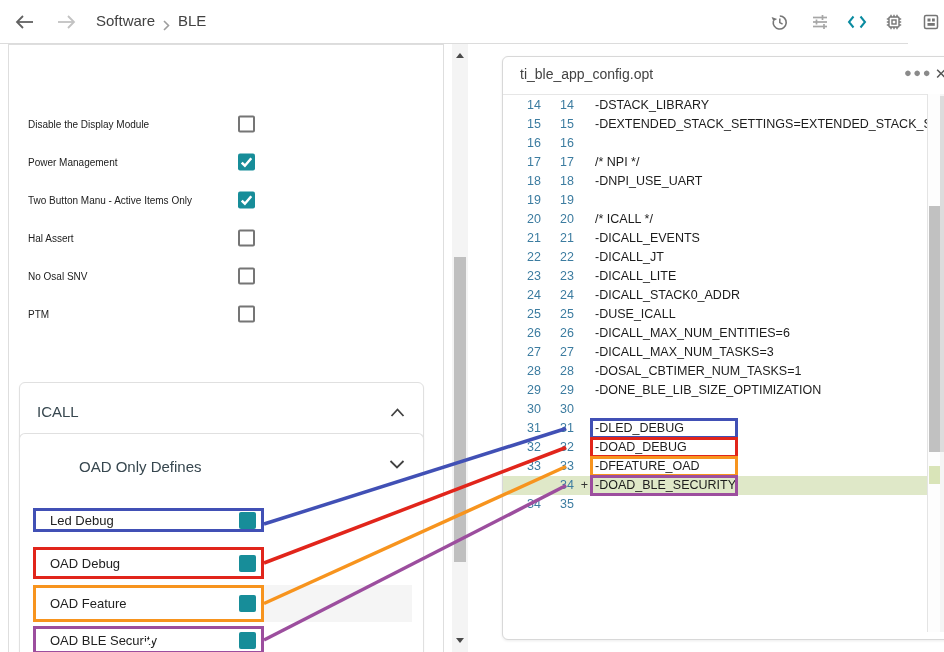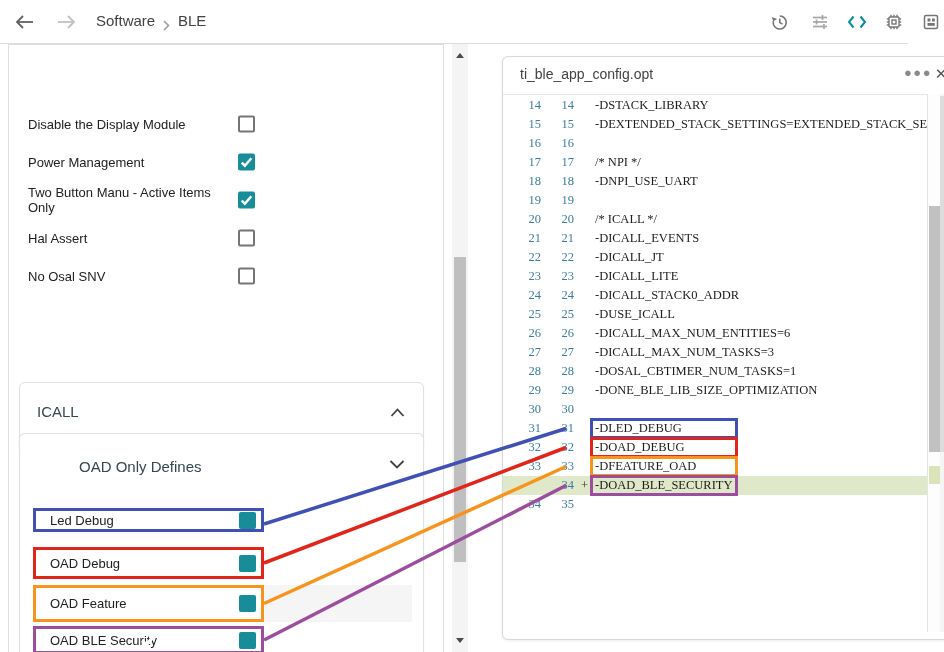--- a/index.html
+++ b/index.html
@@ -14,21 +14,21 @@
   .tb-icon{position:absolute;top:12px;width:20px;height:20px;display:flex;align-items:center;justify-content:center;cursor:pointer;}
   
   .left-panel{position:absolute;left:8px;top:44px;width:436px;height:608px;background:#fff;
               border-left:1px solid #dedede;border-right:1px solid #dedede;border-top:1px solid #dedede;box-sizing:border-box;}
   .lp-head{position:absolute;left:0;top:0;right:0;height:34px;}
   .lp-title{position:absolute;left:17px;top:8px;font-size:15px;font-weight:700;color:#37474f;}
   .lp-sub{position:absolute;left:186px;top:8px;font-size:15px;color:#9e9e9e;}
   .lp-chev{position:absolute;right:22px;top:9px;}
   .settings{position:absolute;left:0;top:60px;right:12px;}
   .set-row{position:relative;height:38px;padding-left:19px;display:flex;align-items:center;box-sizing:border-box;}
-  .set-label{width:192px;font-size:13px;line-height:15px;color:#212121;}
+  .set-label{width:192px;font-size:10px;line-height:15px;color:#212121;}
   .cb{position:absolute;left:229px;top:50%;transform:translateY(-50%);width:17px;height:17px;box-sizing:border-box;
       border:2px solid #757575;border-radius:2px;background:#fff;cursor:pointer;}
   .cb.on{border:none;background:#178d99;}
   .cb svg{position:absolute;inset:0;width:100%;height:100%;}
   .cb svg polyline{fill:none;stroke:#fff;stroke-width:2.4;}
   .dropdown{position:absolute;left:220px;top:3px;width:190px;height:28px;border-bottom:1px solid #9e9e9e;cursor:pointer;}
   .dd-value{position:absolute;left:8px;top:4px;font-size:15px;color:#212121;}
   .dd-caret{position:absolute;right:9px;top:11px;width:0;height:0;
             border-left:5px solid transparent;border-right:5px solid transparent;border-top:5px solid #616161;}
   .sec-card{position:absolute;left:10px;width:405px;background:#fff;border:1px solid #e0e0e0;border-radius:6px;
@@ -53,21 +53,21 @@
   .arrow-down{position:absolute;left:4px;bottom:9px;width:0;height:0;border-left:4px solid transparent;border-right:4px solid transparent;border-top:5px solid #4a4a4a;cursor:pointer;}
   
   .editor{position:absolute;left:502px;top:56px;width:459px;height:584px;background:#fff;border:1px solid #d8d8d8;
           border-radius:6px;box-sizing:border-box;box-shadow:0 1px 3px rgba(0,0,0,0.08);overflow:hidden;}
   .ed-head{position:absolute;left:0;top:0;right:0;height:37px;border-bottom:1px solid #e6e6e6;}
   .ed-title{position:absolute;left:17px;top:9px;font-size:14px;color:#424242;}
   .ed-menu{position:absolute;right:34px;top:8px;width:22px;height:20px;text-align:center;color:#8a8a8a;
            font-size:13px;letter-spacing:1.5px;cursor:pointer;}
   .ed-close{position:absolute;right:9px;top:8px;width:20px;height:20px;text-align:center;font-size:15px;color:#555;cursor:pointer;}
   .code{position:absolute;left:0;top:37px;width:424px;bottom:0;padding-top:2px;overflow:hidden;
-        font-family:Liberation Serif, serif;font-size:12.5px;}
+        font-family:Liberation Sans, sans-serif;font-size:12.5px;}
   .cl{position:relative;height:19px;line-height:19px;display:flex;white-space:pre;}
   .cl.added{background:#dfe8c8;}
   .g1,.g2{display:inline-block;text-align:right;color:#3c7ca0;flex:none;}
   .g1{width:38px;}.g2{width:33px;}
   .pl{display:inline-block;width:21px;text-align:center;color:#333;flex:none;}
   .ct{color:#1c1c1c;flex:none;}
   .code-box{position:absolute;left:87px;top:-1px;width:148px;height:21px;box-sizing:border-box;border:3px solid;pointer-events:none;}
   .ed-scroll{position:absolute;left:424px;top:37px;width:14px;bottom:7px;background:#fdfdfd;border-left:1px solid #e4e4e4;box-sizing:border-box;}
   .ed-scroll .thumb{position:absolute;left:1px;top:112px;width:12px;height:246px;background:#c1c1c1;cursor:pointer;}
   .ed-scroll .marker{position:absolute;left:1px;top:372px;width:12px;height:18px;background:#d9e4b8;}
@@ -173,20 +173,24 @@
             <polyline points="3.5,8.5 6.5,11.5 12.5,4.5"></polyline>
           </svg>
         </div>
       </div>
       <div class="set-row">
         <div class="set-label">Hal Assert</div>
         <div class="cb"></div>
       </div>
       <div class="set-row">
         <div class="set-label">No Osal SNV</div>
+        <div class="cb"></div>
+      </div>
+      <div class="set-row">
+        <div class="set-label">PTM</div>
         <div class="cb"></div>
       </div>
     </div>
 
   <div class="sec-card" id="icall-card">
     <div class="sec-head">
       <span class="sec-title">ICALL</span>
       <span class="sec-chev">
         <svg width="15" height="10" viewBox="0 0 15 10" fill="none" stroke="#424242" stroke-width="1.8">
             <polyline points="1.5,8 7.5,1.5 13.5,8"></polyline>

